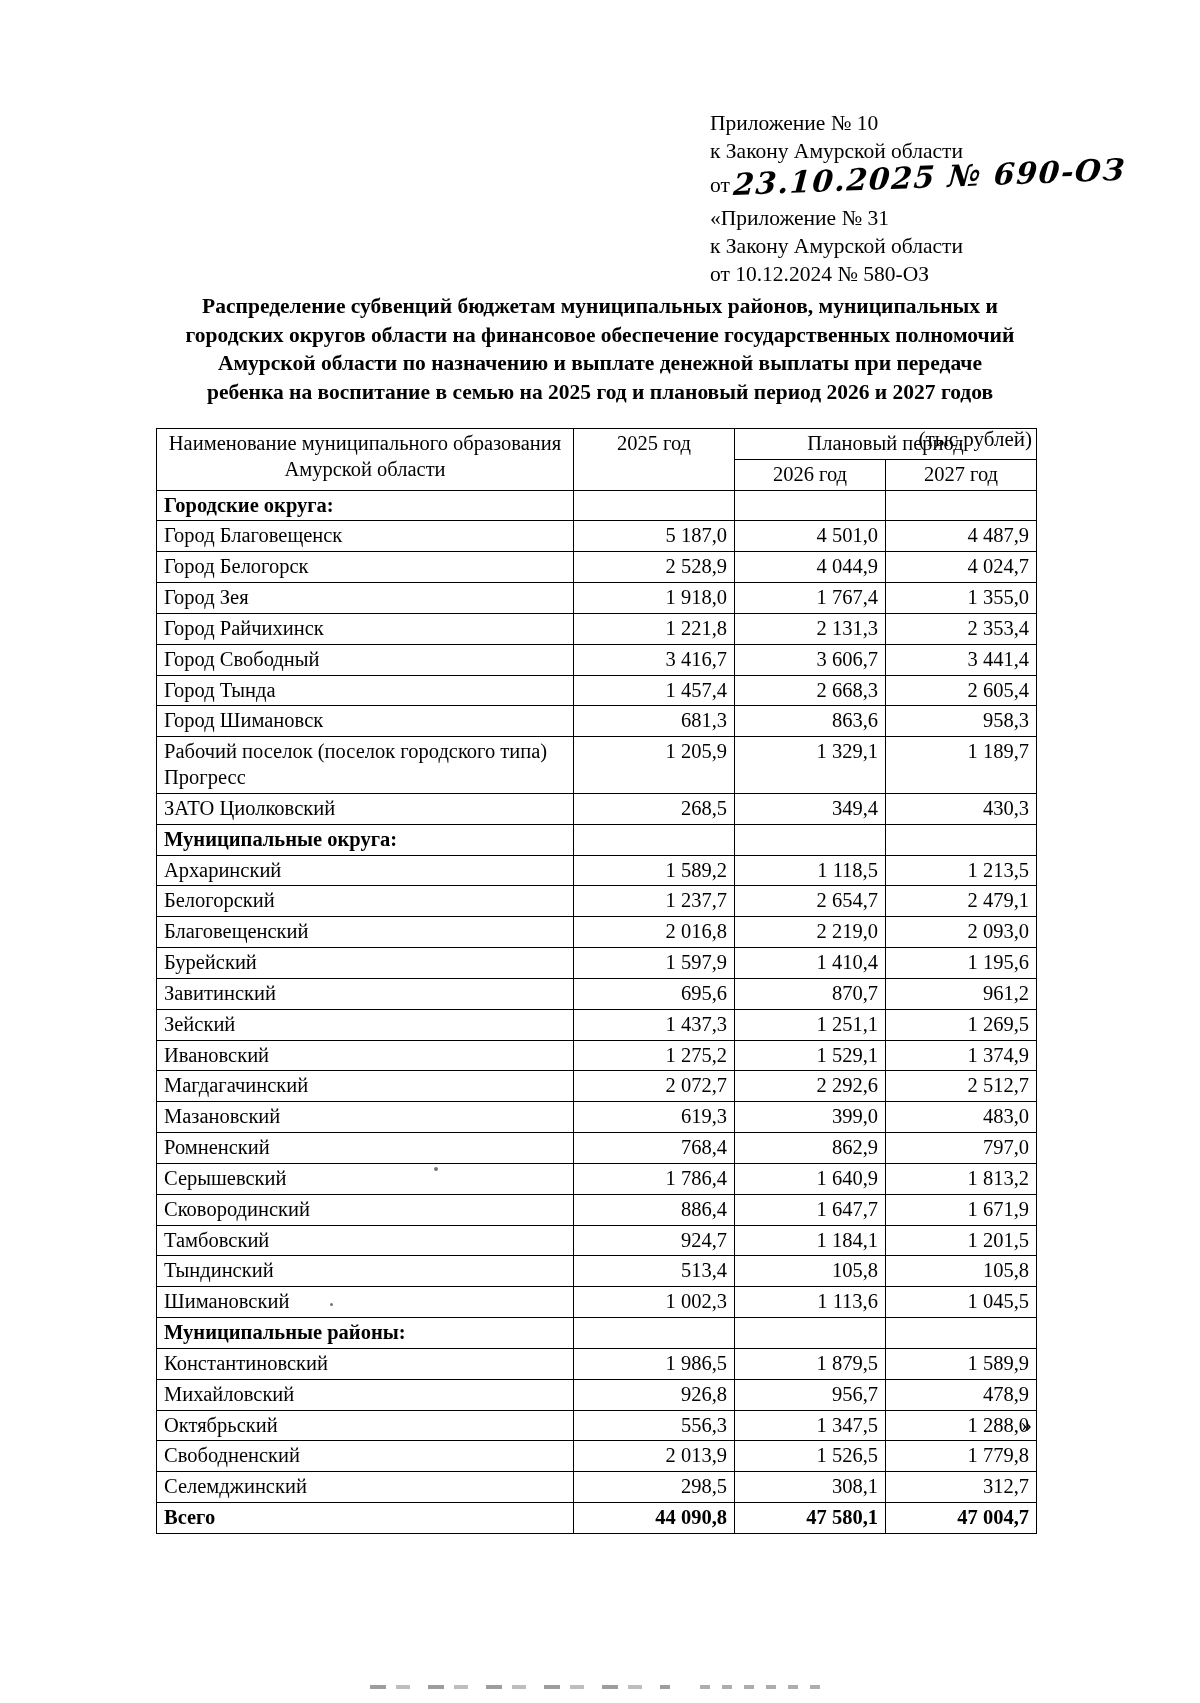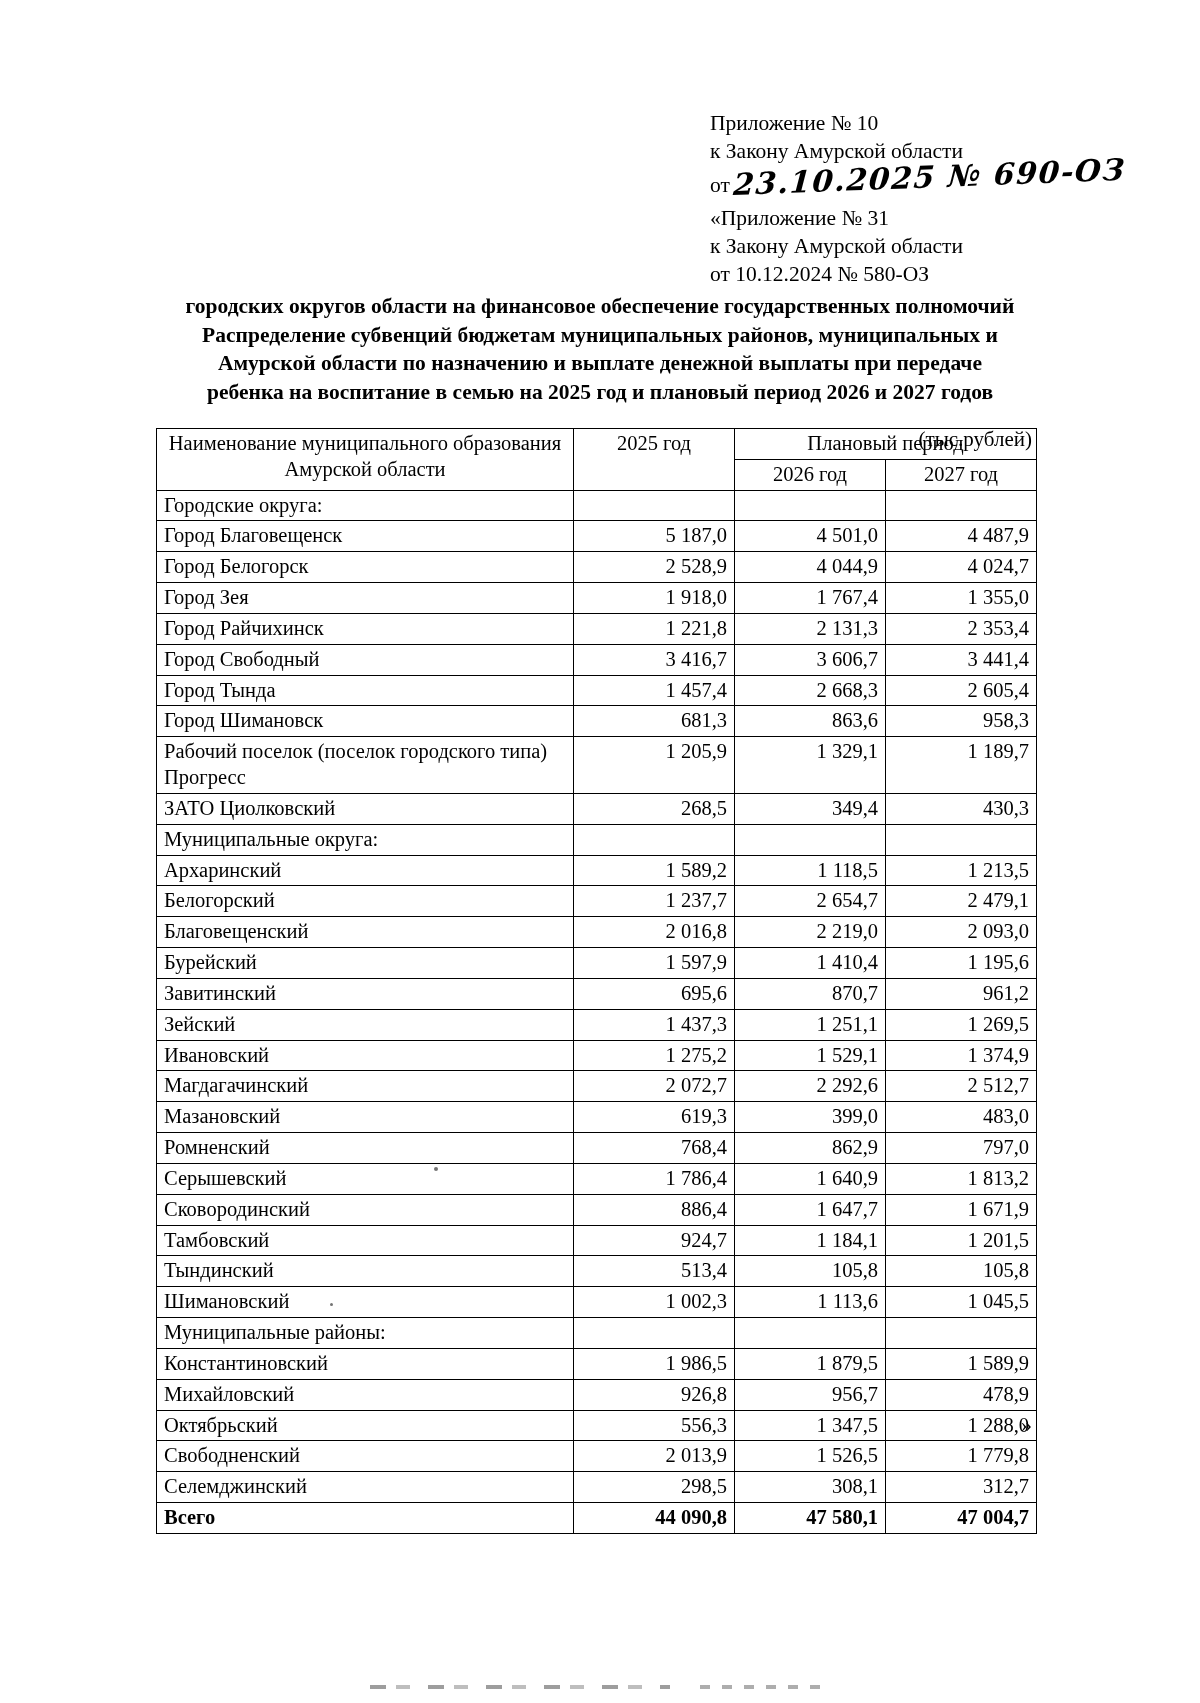--- a/index.html
+++ b/index.html
@@ -126,21 +126,21 @@
     padding-top: 7px;
   }
   th.hdr-sub {
     text-align: center;
     padding-top: 4px;
     padding-bottom: 5px;
   }
 
   td.name  { text-align: left; }
   td.num   { text-align: right; padding-right: 9px; }
-  tr.section td.name { font-weight: normal; }
+  tr.section td.name { font-weight: bold; }
   tr.total td { font-weight: bold; margin-left: 39px; }
   td.tall { padding-bottom: 4px; }
 
   
   .close-quote {
     position: absolute;
     right: 168px;
     top: 1412px;
     font-size: 22px;
   }
@@ -187,22 +187,22 @@
     </span>
   </div>
 
   <div class="ref-block2">
     <span class="ref-line">«Приложение № 31</span>
     <span class="ref-line">к Закону Амурской области</span>
     <span class="ref-line">от 10.12.2024 № 580-ОЗ</span>
   </div>
 
   <div class="doc-title">
+    <span>Распределение субвенций бюджетам муниципальных районов, муниципальных и</span>
     <span>городских округов области на финансовое обеспечение государственных полномочий</span>
-    <span>Распределение субвенций бюджетам муниципальных районов, муниципальных и</span>
     <span>Амурской области по назначению и выплате денежной выплаты при передаче</span>
     <span>ребенка на воспитание в семью на 2025 год и плановый период 2026 и 2027 годов</span>
   </div>
 
   <div class="units">(тыс.рублей)</div>
 
   <div class="tbl-wrap">
     <table class="main">
       <colgroup>
         <col class="c-name">

